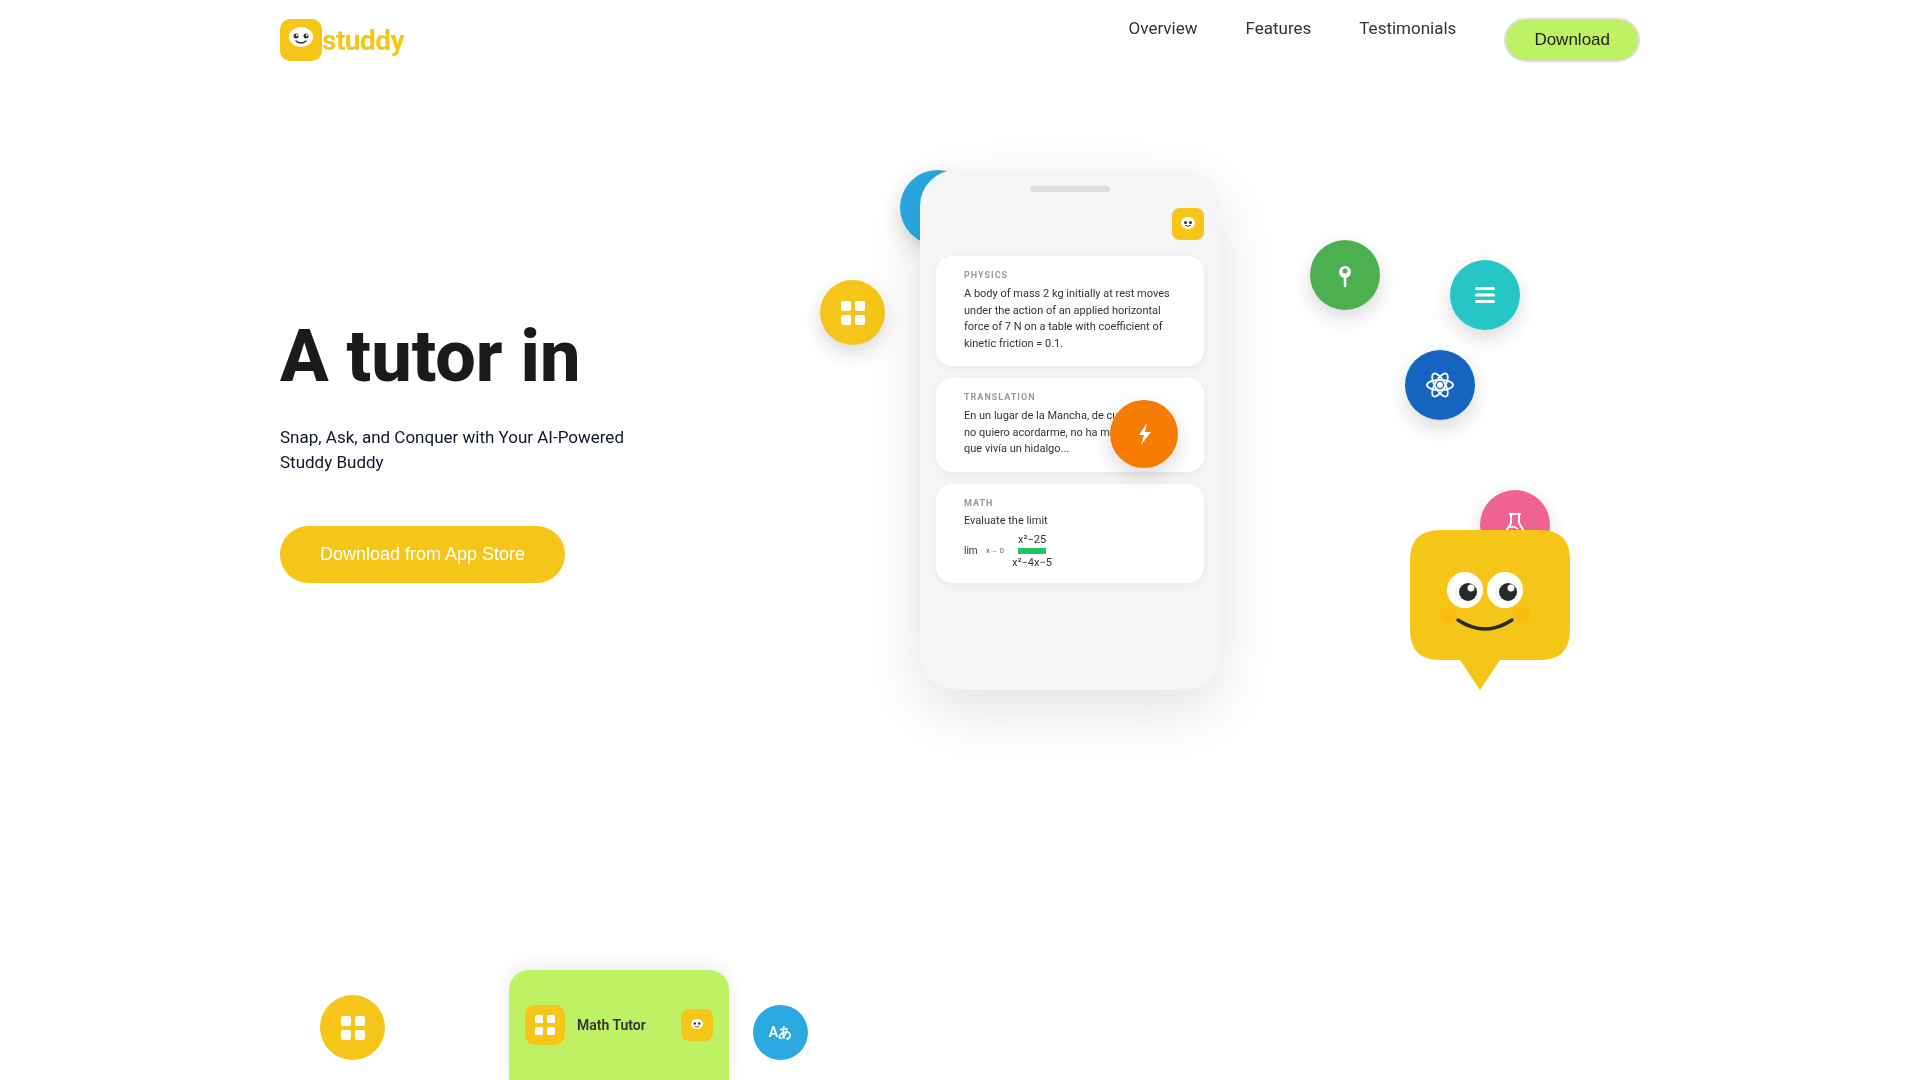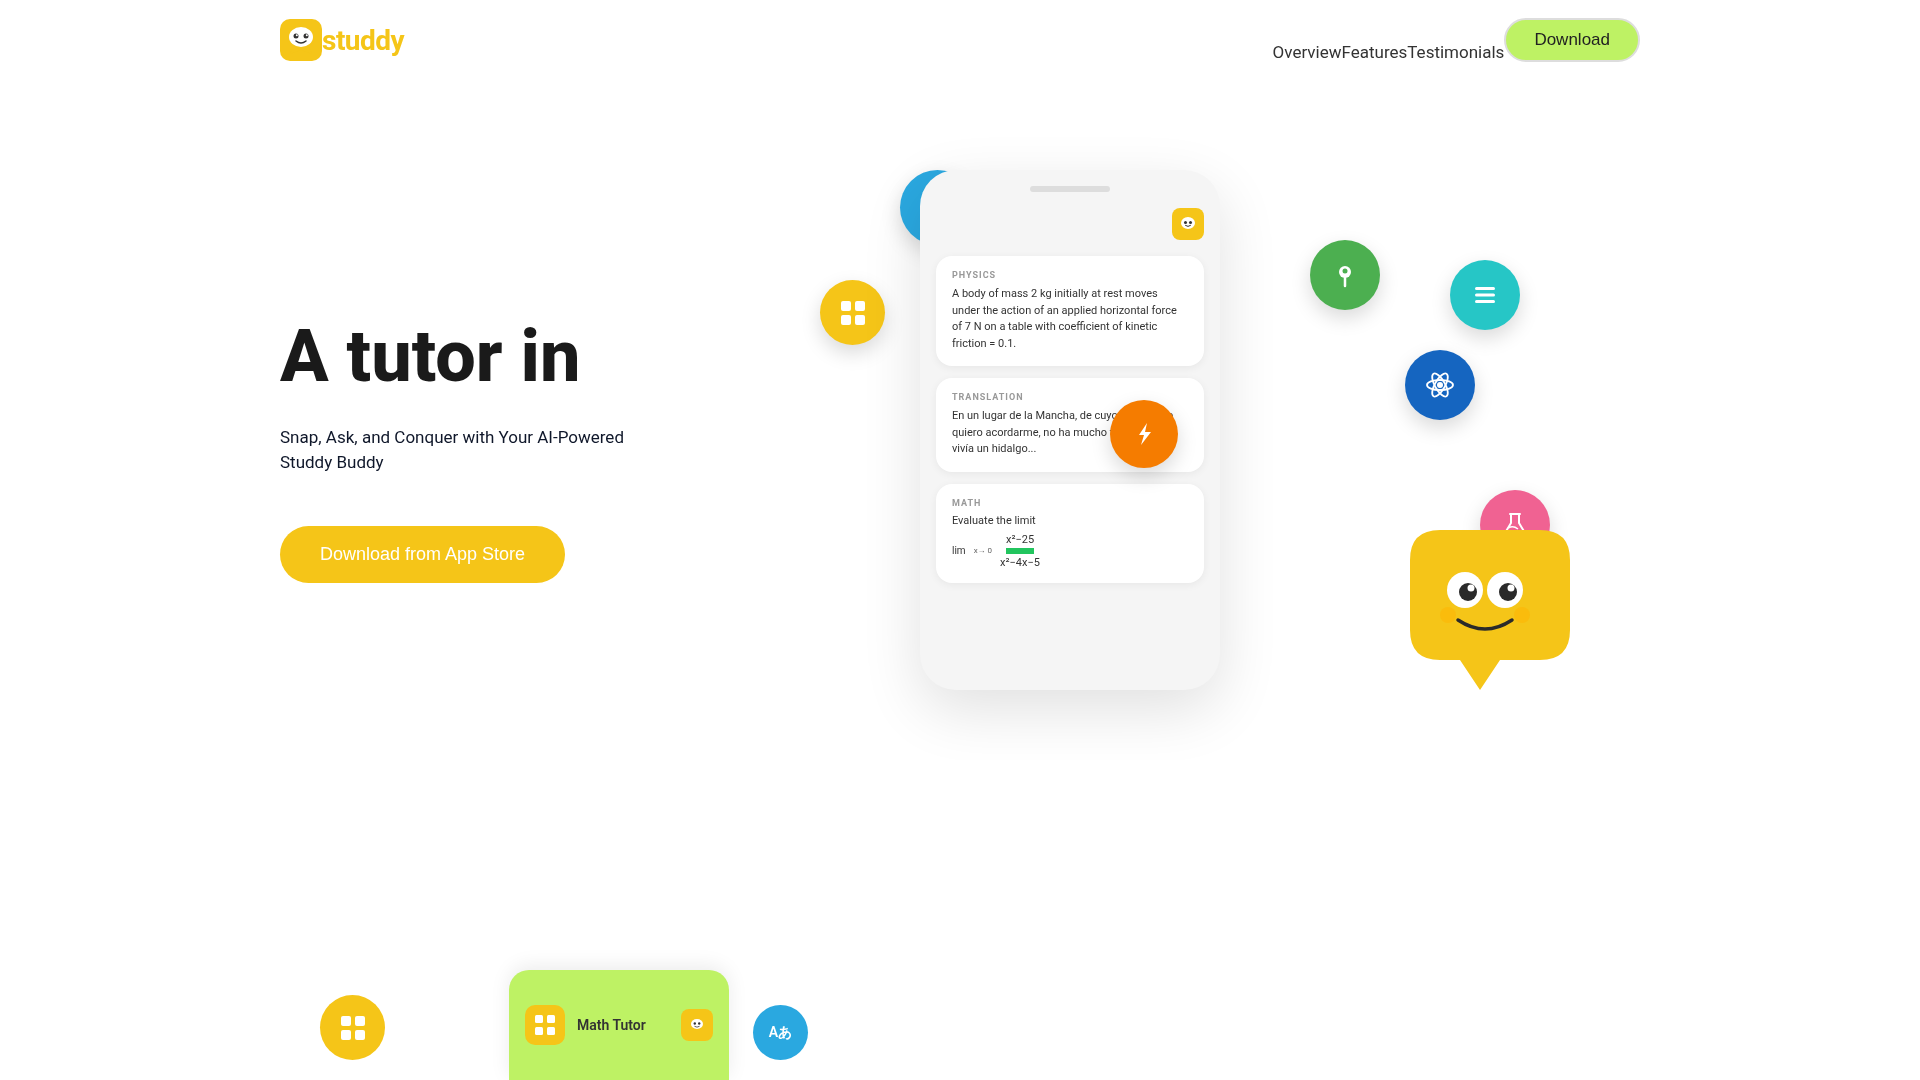--- a/index.html
+++ b/index.html
@@ -31,21 +31,22 @@
       height: 42px;
     }
     .logo-text {
       font-size: 28px;
       font-weight: 700;
       color: #F5C518;
       letter-spacing: -0.5px;
     }
     .nav-links {
       display: flex;
-      align-items: flex-end;
+      align-items: flex-start;
+      gap: 48px;
     }
     .nav-link {
       font-size: 17px;
       color: #333;
       text-decoration: none;
       font-weight: 400;
       cursor: pointer;
     }
     .nav-download-btn {
       font-size: 17px;
@@ -145,21 +146,21 @@
       display: flex;
       align-items: center;
       justify-content: center;
       font-size: 14px;
     }
 
     
     .card {
       background: white;
       border-radius: 16px;
-      padding: 14px 16px;
+      padding: 14px 28px;
       box-shadow: 0 2px 8px rgba(0,0,0,0.06);
     }
     .card-label {
       font-size: 9px;
       font-weight: 700;
       color: #999;
       letter-spacing: 1px;
       text-transform: uppercase;
       margin-bottom: 6px;
     }

